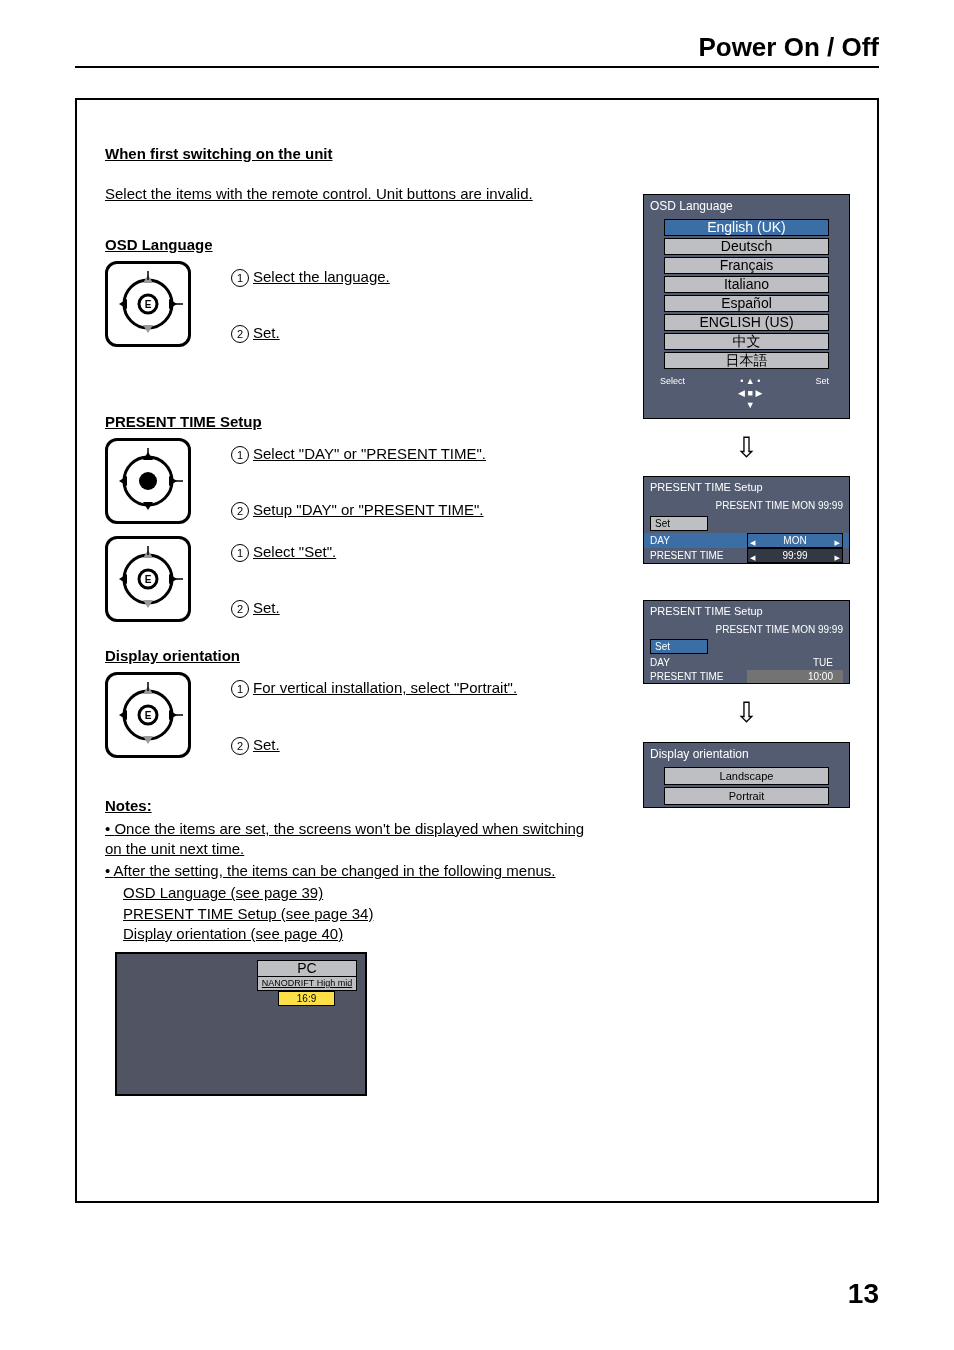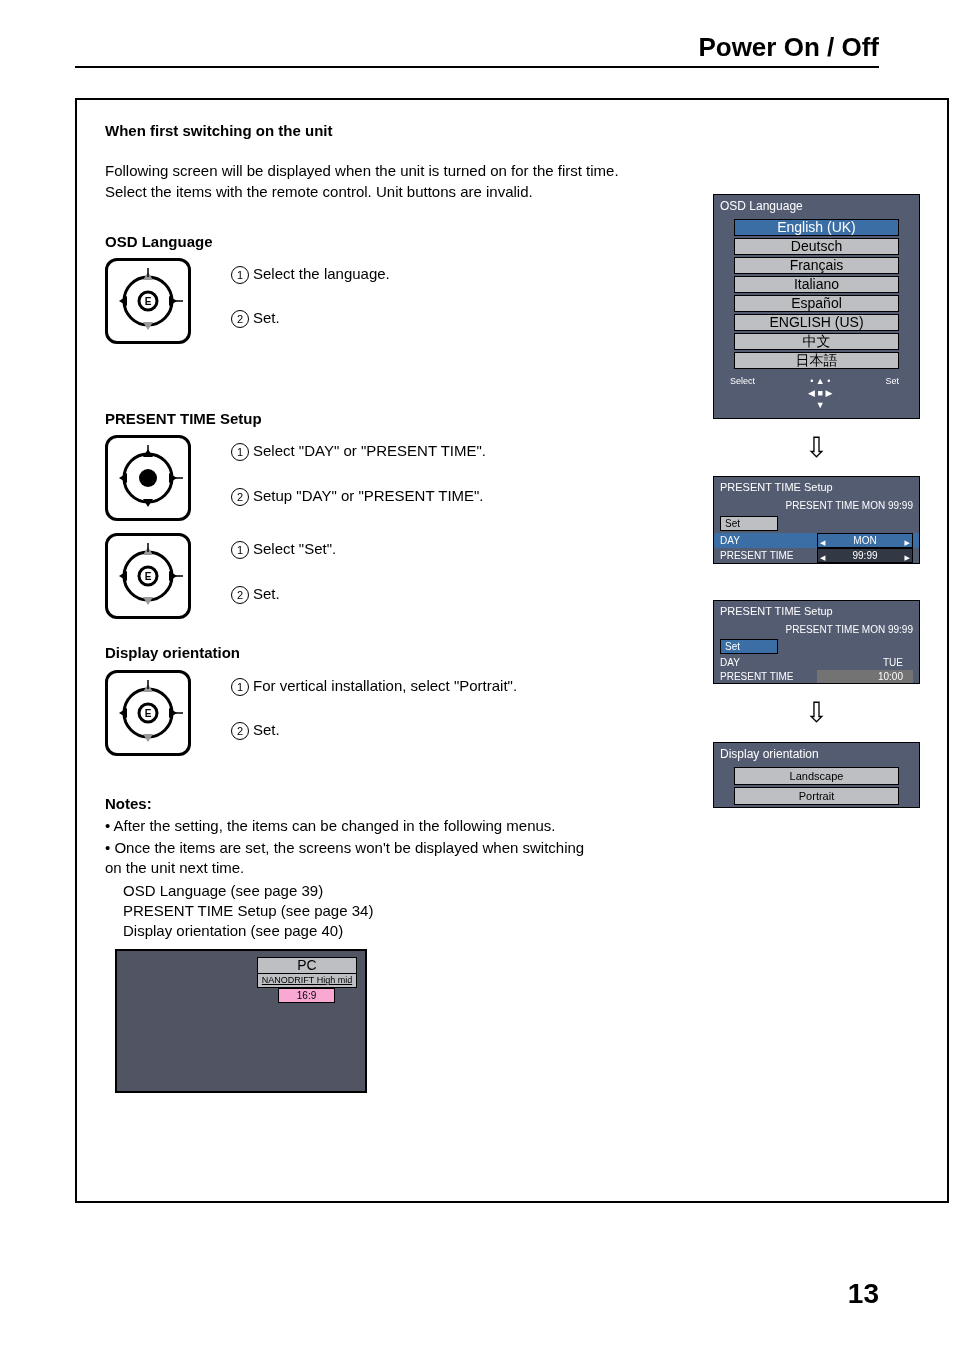--- a/index.html
+++ b/index.html
@@ -28,27 +28,28 @@
     position:absolute;
     left:75px;
     right:75px;
     top:66px;
     border-top:2px solid #000;
   }
   .content-box{
     position:absolute;
     left:75px;
     top:98px;
-    width:874px;
+    width:804px;
     height:1105px;
     border:2px solid #000;
     box-sizing:border-box;
-    padding:21px 28px;
+    padding:44px 28px;
     font-size:15px;
     line-height:1.35;
+    text-decoration:underline;
   }
   .page-num{
     position:absolute;
     right:75px;
     bottom:40px;
     font-size:28px;
     font-weight:bold;
   }
   .bold{font-weight:bold;}
   .section-h{font-weight:bold;margin-top:18px;}
@@ -59,21 +60,21 @@
     width:80px;height:80px;
     border:3px solid #000;
     border-radius:12px;
     display:flex;align-items:center;justify-content:center;
     position:relative;
     background:#fff;
   }
   .remote svg{width:70px;height:70px;}
   .remote-wrap{display:flex;align-items:flex-start;margin-top:6px;}
   .remote-wrap .remote{flex-shrink:0;}
-  .remote-wrap .steps{margin-left:40px;display:flex;flex-direction:column;gap:24px;margin-top:6px;}
+  .remote-wrap .steps{margin-left:40px;display:flex;flex-direction:column;gap:36px;margin-top:6px;}
 
   
   .osd-menu{
     border:1.5px solid #000;
     background:#545c72;
     color:#fff;
     font-family:Helvetica,Arial,sans-serif;
     font-size:11px;
     text-align:center;
     width:205px;
@@ -173,21 +174,21 @@
   }
   .small-screen .tag3{
     position:absolute;
     right:30px;
     top:37px;
     width:55px;
     border:1.2px solid #000;
     font-size:10px;
     text-align:center;
     line-height:13px;
-    background:#f9a8d4;
+    background:#fde047;
     color:#000;
   }
 
   .right-col{
     position:absolute;
     right:28px;
     top:94px;
     width:205px;
     display:flex;
     flex-direction:column;
@@ -205,21 +206,20 @@
 <div class="page">
 
 <div class="header-title">Power On / Off</div>
 <div class="header-line"></div>
 <div class="page-num">13</div>
 
 <div class="content-box">
 
   <div class="bold">When first switching on the unit</div>
   <div style="height:20px"></div>
-  <div>Following screen will be displayed when the unit is turned on for the first time.</div>
   <div>Select the items with the remote control. Unit buttons are invalid.</div>
 
   <div class="right-col">
 
     <div class="osd-menu">
       <div class="osd-title">OSD Language</div>
       <div class="osd-item hl">English (UK)</div>
       <div class="osd-item">Deutsch</div>
       <div class="osd-item">Français</div>
       <div class="osd-item">Italiano</div>
@@ -354,22 +354,22 @@
         </svg>
       </div>
       <div class="steps">
         <div><span class="circ">1</span><span>For vertical installation, select "Portrait".</span></div>
         <div><span class="circ">2</span><span>Set.</span></div>
       </div>
     </div>
 
     <div class="bold" style="margin-top:38px">Notes:</div>
     <ul class="notes">
+      <li>Once the items are set, the screens won't be displayed when switching on the unit next time.</li>
       <li>After the setting, the items can be changed in the following menus.</li>
-      <li>Once the items are set, the screens won't be displayed when switching on the unit next time.</li>
     </ul>
     <div class="sub-list">OSD Language (see page 39)</div>
     <div class="sub-list">PRESENT TIME Setup (see page 34)</div>
     <div class="sub-list">Display orientation (see page 40)</div>
 
 
     <div class="small-screen">
       <div class="tag">PC</div>
       <div class="tag2">NANODRIFT  High mid</div>
       <div class="tag3">16:9</div>

